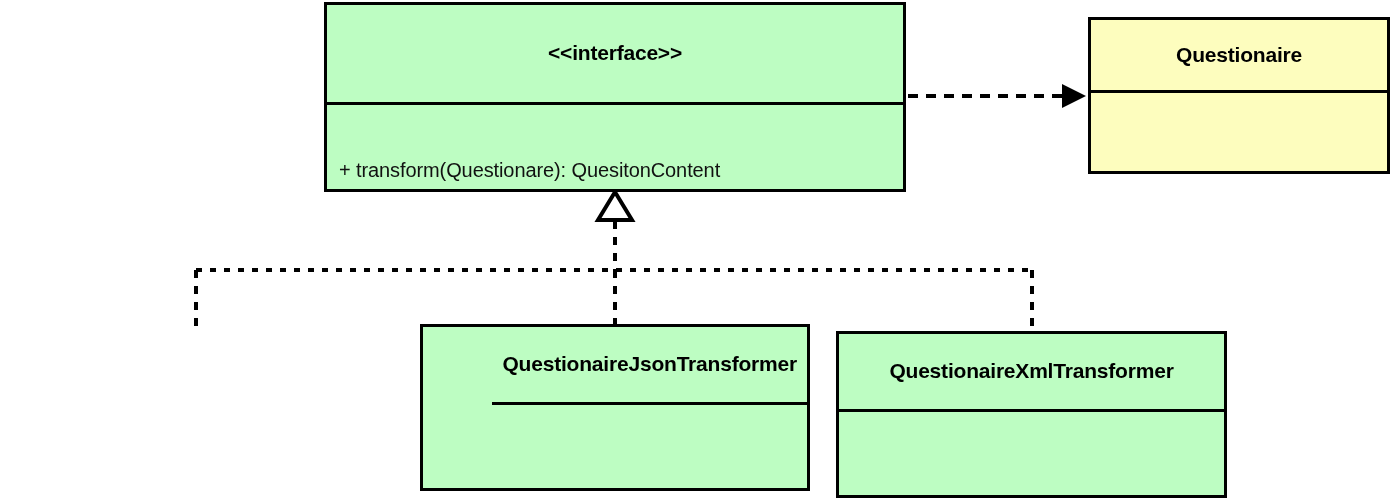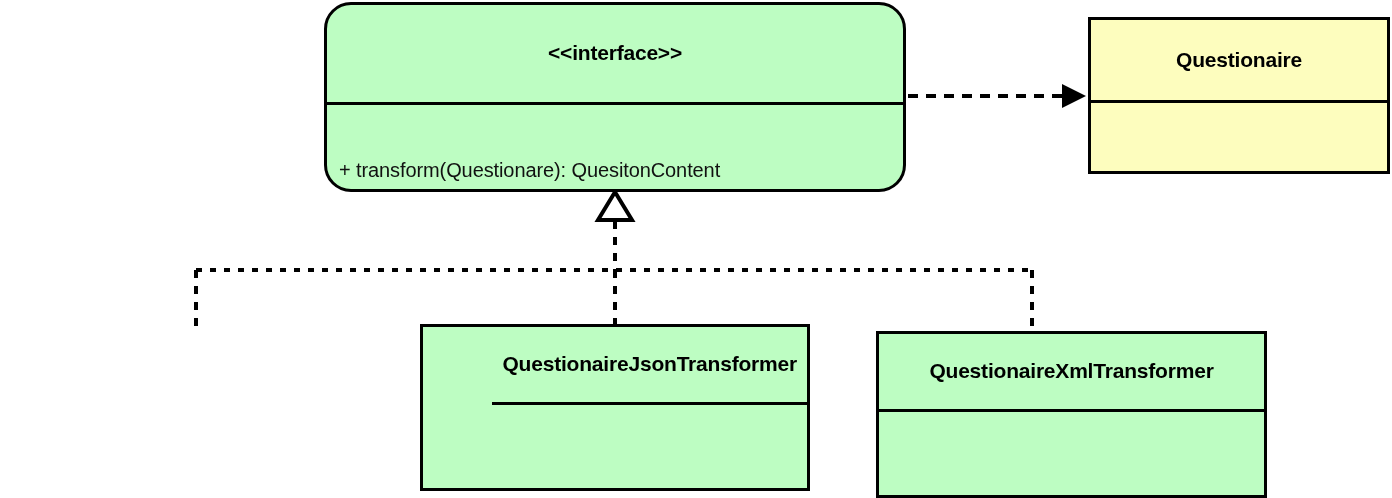--- a/index.html
+++ b/index.html
@@ -57,29 +57,29 @@
   .uml-member {
     font-size: 20px;
     color: #111111;
     line-height: 1.3;
     white-space: nowrap;
     letter-spacing: -0.1px;
     margin-top: 40px;
   }
 
   
-  #box-interface  { left: 324px; top: 2px;   width: 582px; height: 190px; border-radius: 27px; }
+  #box-interface  { left: 324px; top: 2px;   width: 582px; height: 190px; }
   #box-interface .uml-header { height: 100px; }
 
   #box-questionaire { left: 1088px; top: 17px; width: 302px; height: 157px; }
-  #box-questionaire .uml-header { height: 83px; }
+  #box-questionaire .uml-header { height: 73px; }
 
   #box-csv  { left: 3px;   top: 331px; width: 390px; height: 167px; }
   #box-json { left: 420px; top: 324px; width: 390px; height: 167px; align-items: flex-end; }
-  #box-xml  { left: 836px; top: 331px; width: 391px; height: 167px; margin-left: 40px; }
+  #box-xml  { left: 836px; top: 331px; width: 391px; height: 167px; }
   #box-csv .uml-header,
   #box-json .uml-header,
   #box-xml .uml-header { height: 78px; }
 
   #connectors {
     position: absolute;
     left: 0;
     top: 0;
     width: 1392px;
     height: 498px;

